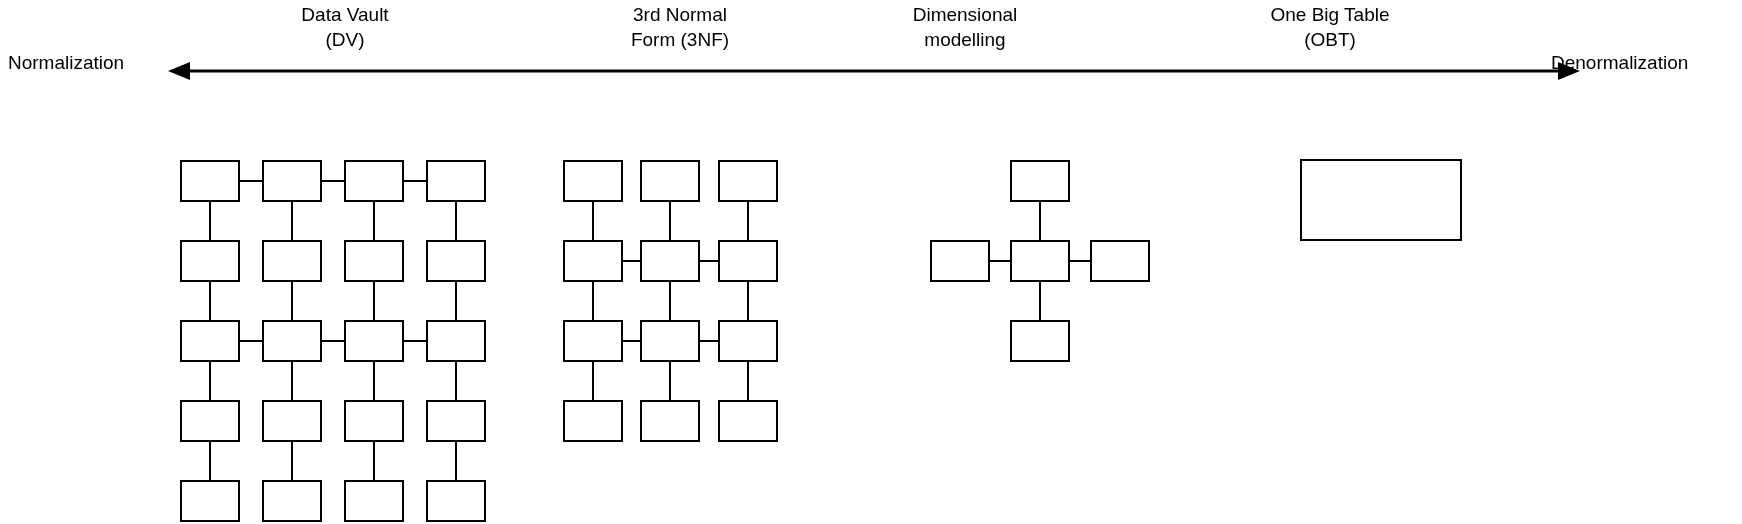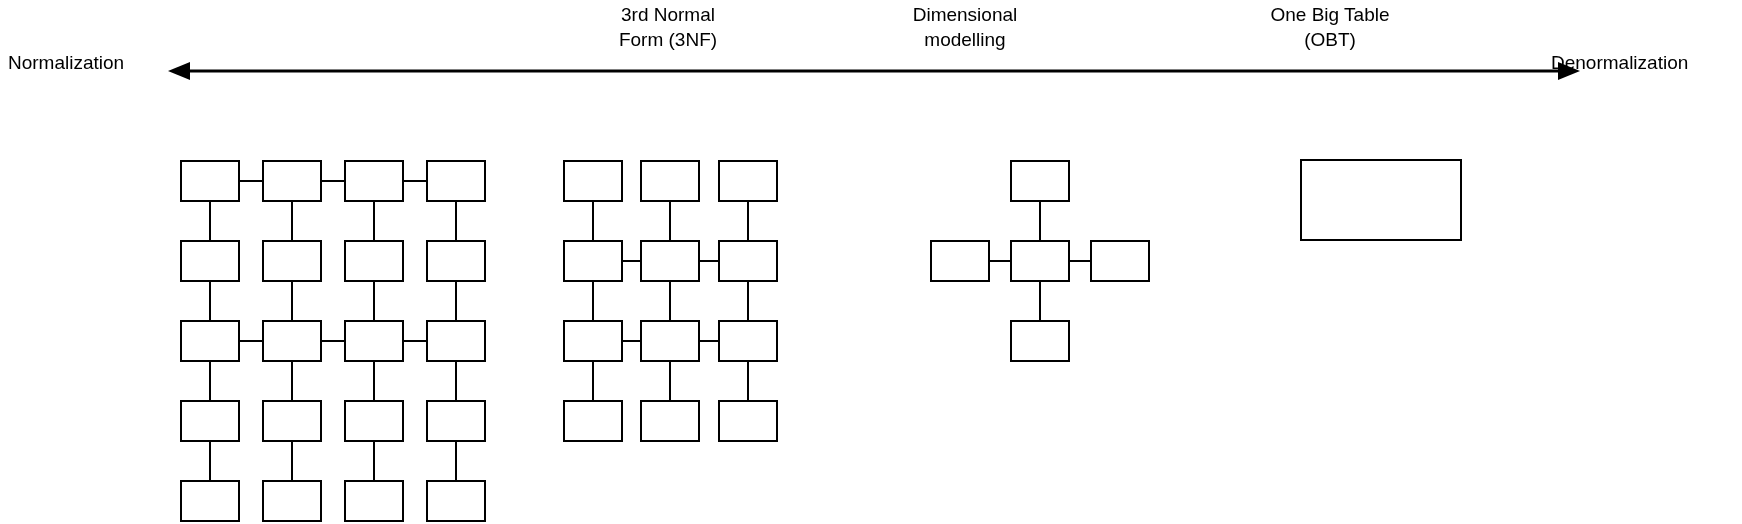--- a/index.html
+++ b/index.html
@@ -40,21 +40,21 @@
 
   .stage-label {
     position: absolute;
     text-align: center;
     font-size: 19px;
     line-height: 25px;
     color: #000;
     white-space: pre-line;
   }
   #stage-label-dv  { left: 185px;  top: 2px; width: 320px; }
-  #stage-label-3nf { left: 528px;  top: 2px; width: 280px; }
+  #stage-label-3nf { left: 540px;  top: 2px; width: 280px; }
   #stage-label-dim { left: 840px;  top: 2px; width: 250px; }
   #stage-label-obt { left: 1180px; top: 2px; width: 300px; }
 
   
   .node {
     position: absolute;
     box-sizing: border-box;
     border: 2px solid #000000;
     background: #ffffff;
     z-index: 2;
@@ -67,20 +67,22 @@
   .connector.v { width: 2px; }
   .connector.h { height: 2px; }
 
   .model-group { position: absolute; left: 0; top: 0; width: 100%; height: 100%; }
 </style>
 </head>
 <body>
 
 <div id="canvas">
 
+  <div class="stage-label" id="stage-label-dv">Data Vault
+(DV)</div>
   <div class="stage-label" id="stage-label-3nf">3rd Normal
 Form (3NF)</div>
   <div class="stage-label" id="stage-label-obt">One Big Table
 (OBT)</div>
   <div class="stage-label" id="stage-label-dim">Dimensional
 modelling</div>
 
   <div class="axis-end-label" id="label-normalization">Normalization</div>
   <div class="axis-end-label" id="label-denormalization">Denormalization</div>
 

